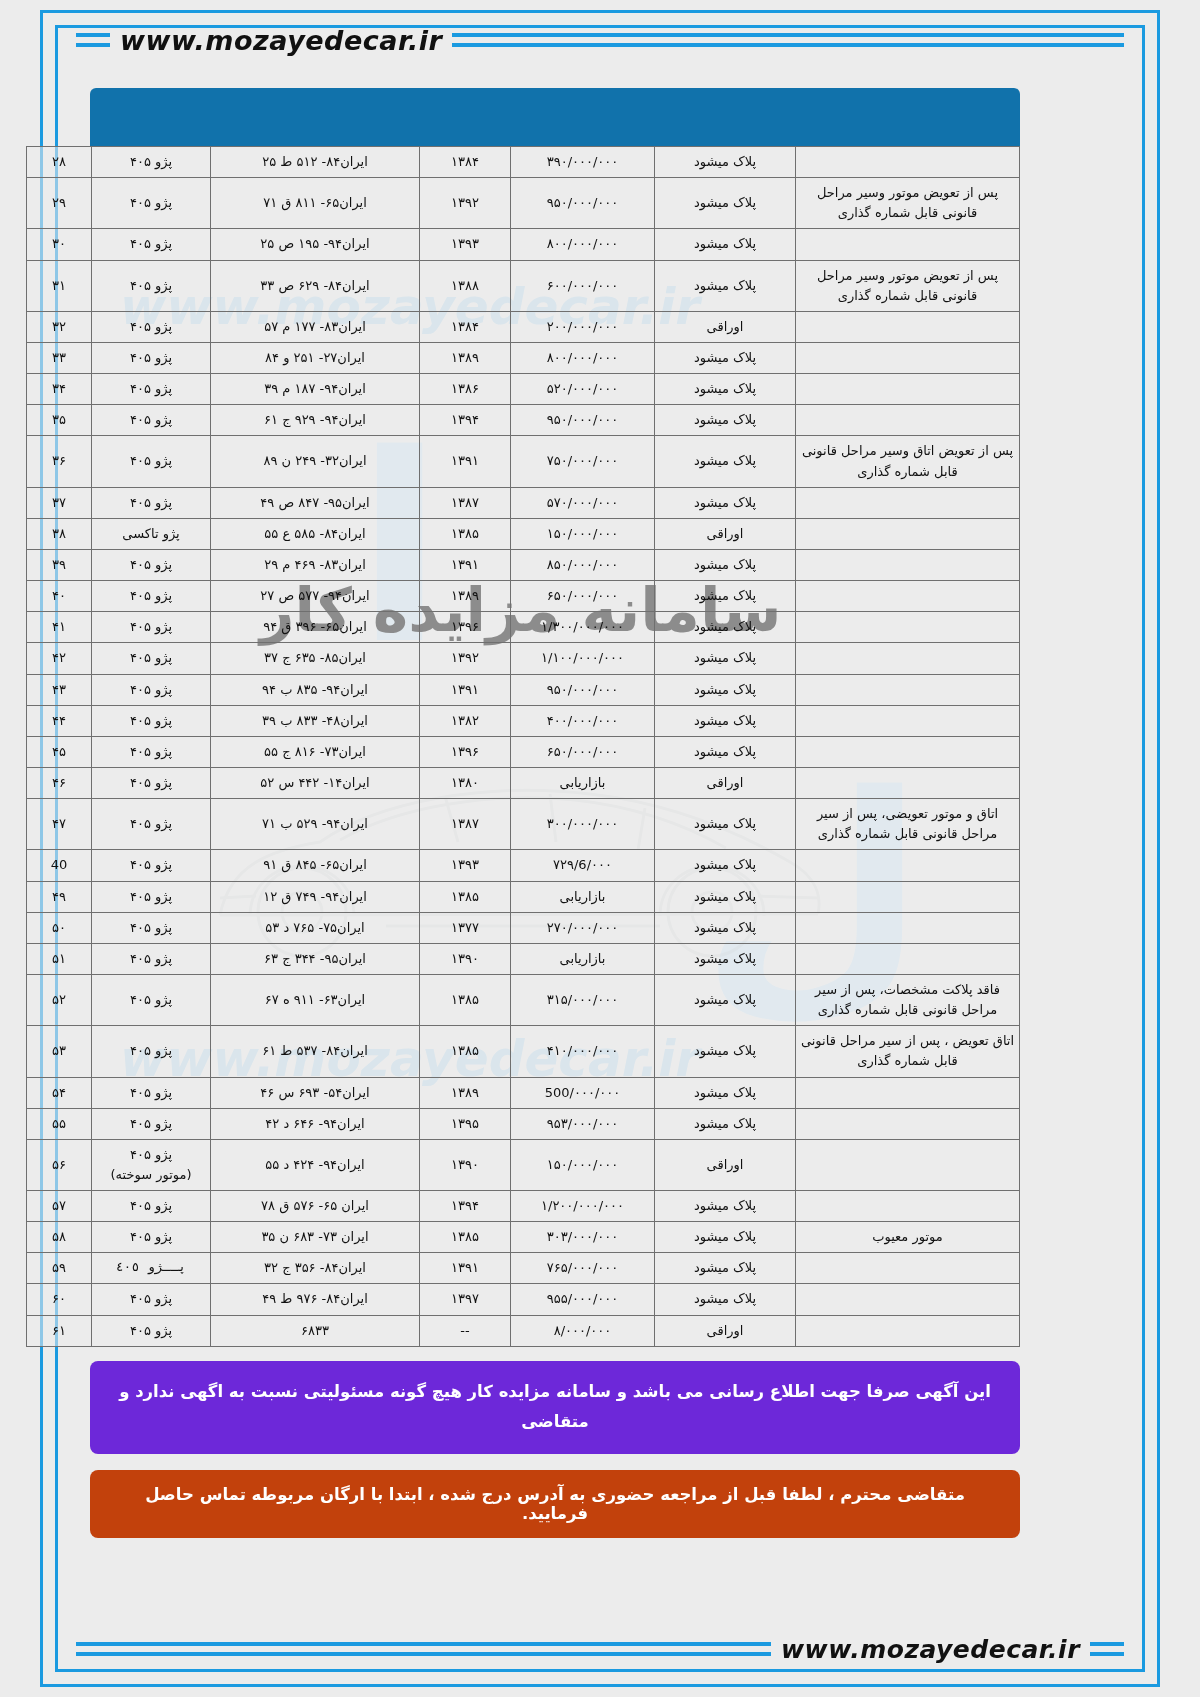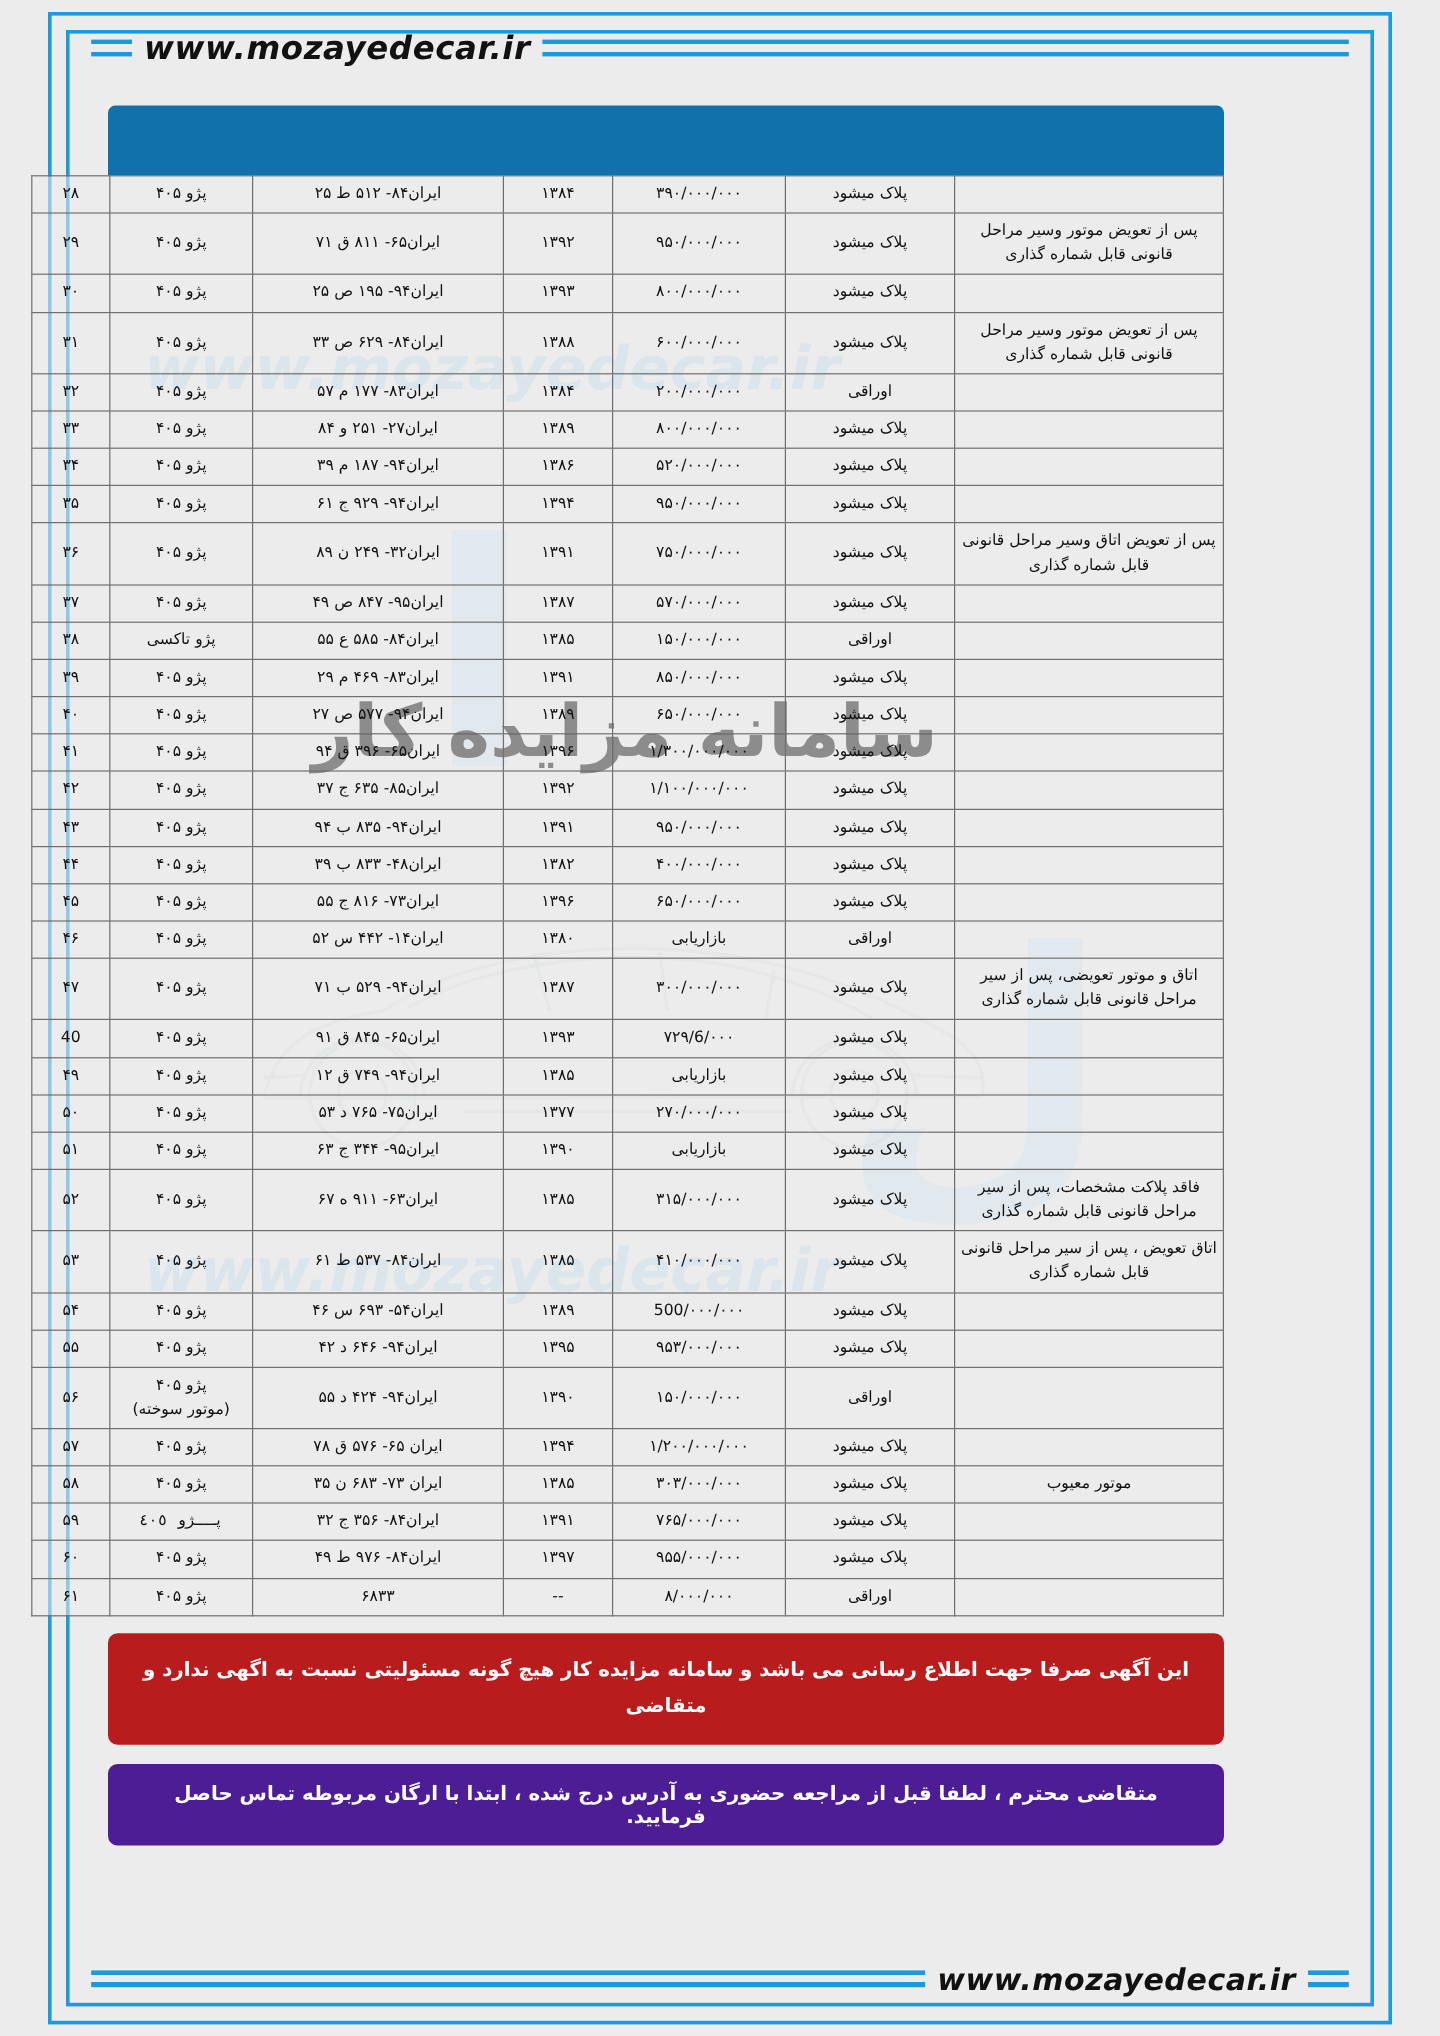--- a/index.html
+++ b/index.html
@@ -119,27 +119,27 @@
 
   
   .notice{
     width:930px;box-sizing:border-box;
     border-radius:8px;
     color:#fff;font-weight:bold;
     text-align:center;
     position:relative;z-index:3;
   }
   .notice-red{
-    background:#b91c1c;
+    background:#6d28d9;
     margin-top:14px;
     padding:16px 26px;
     font-size:16.5px;line-height:1.85;
   }
   .notice-blue{
-    background:#4c1d95;
+    background:#c2410c;
     margin-top:16px;
     padding:15px 26px;
     font-size:16.5px;
   }
 
   
   .footerbar{
     position:absolute;
     left:70px;bottom:28px;width:1060px;height:40px;
     display:flex;align-items:center;justify-content:flex-end;

